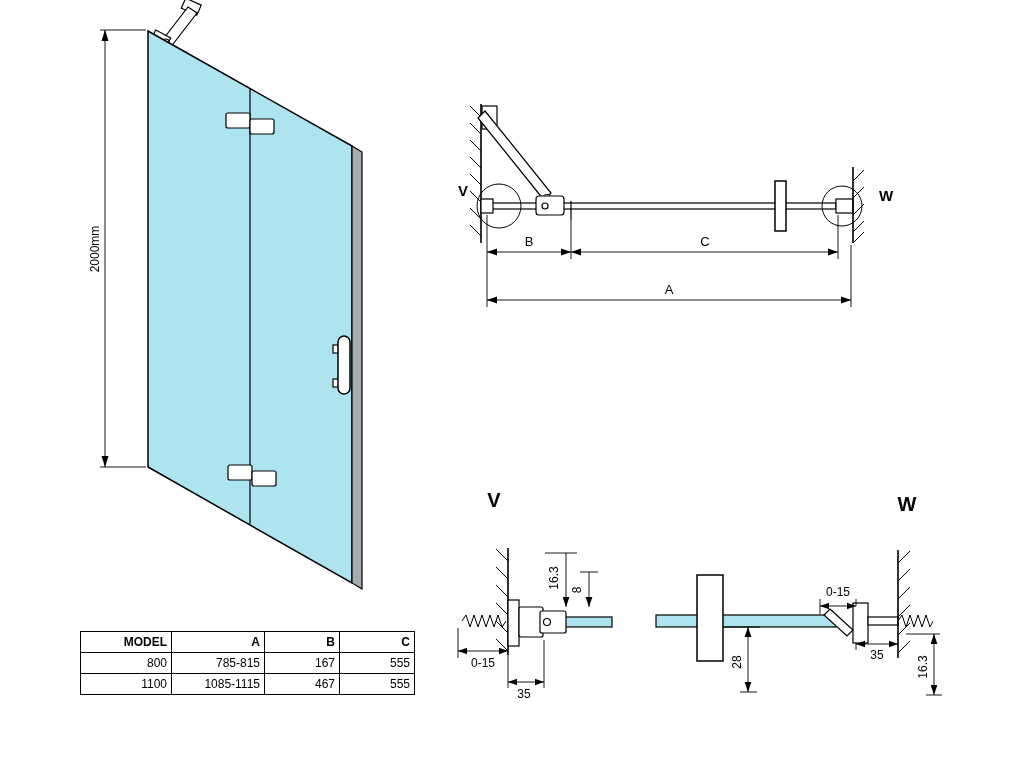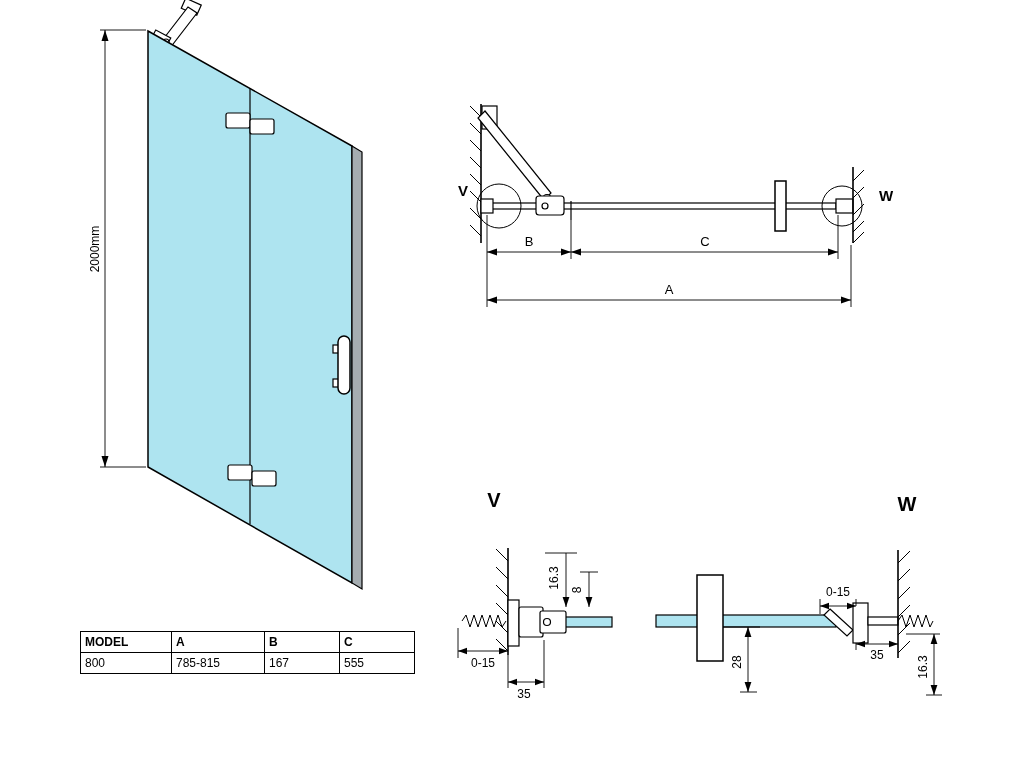--- a/index.html
+++ b/index.html
@@ -10,21 +10,21 @@
   svg text { fill:#000; stroke:none; font-family:"Liberation Sans","DejaVu Sans",sans-serif; }
   .dim-text   { font-size:12px; }
   .dim-text-lg{ font-size:13px; }
   .marker-text{ font-size:15px; font-weight:bold; }
   .detail-title{ font-size:20px; font-weight:bold; }
   .spec-table {
     position:absolute; left:80px; top:631px; border-collapse:collapse;
     font-size:12px; color:#000; background:#fff;
   }
   .spec-table th, .spec-table td {
-    border:1.4px solid #000; text-align:left; padding:1px 4px; height:18px;
+    border:1.4px solid #000; text-align:right; padding:1px 4px; height:18px;
   }
   .spec-table th { font-weight:bold; }
   .spec-table td:first-child { font-weight:normal; }
   .col-model{ width:82px; } .col-a{ width:84px; } .col-b{ width:66px; } .col-c{ width:66px; }
 </style>
 </head>
 <body>
 
 <div class="canvas">
 
@@ -254,15 +254,21 @@
         <th class="col-c">C</th>
       </tr>
     </thead>
     <tbody>
       <tr>
         <td>800</td>
         <td>785-815</td>
         <td>167</td>
         <td>555</td>
       </tr>
+      <tr>
+        <td>1100</td>
+        <td>1085-1115</td>
+        <td>467</td>
+        <td>555</td>
+      </tr>
     </tbody>
   </table>
 </div>
 
 </body></html>

